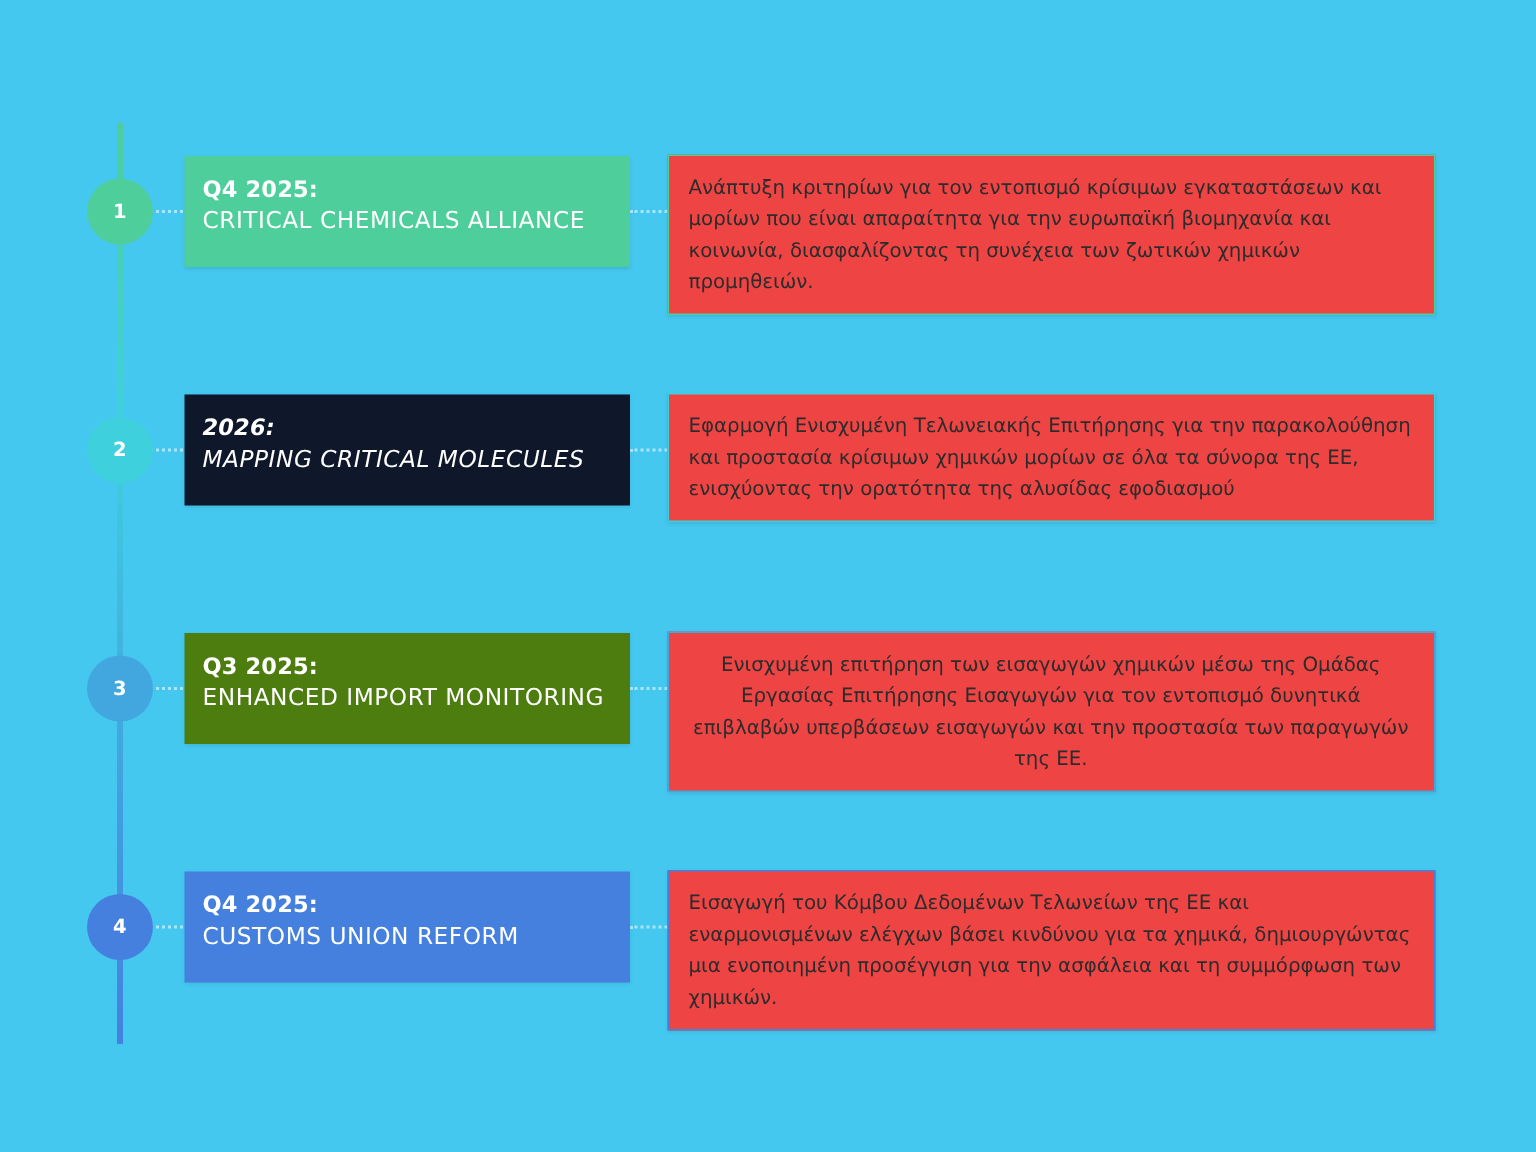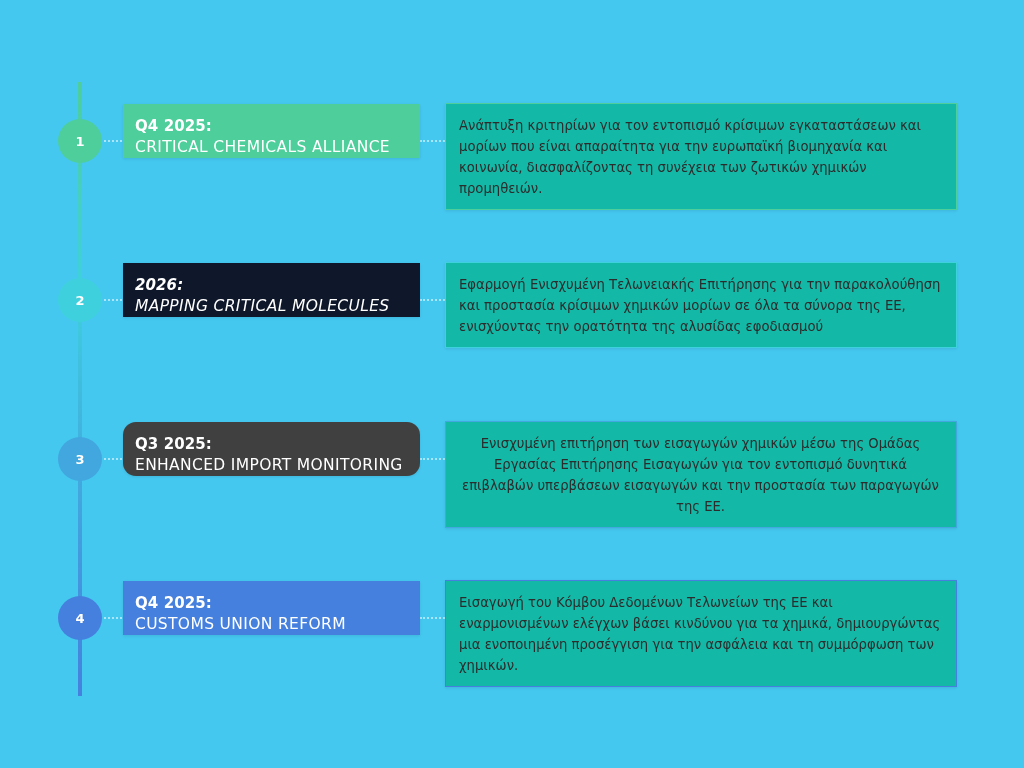--- a/index.html
+++ b/index.html
@@ -82,21 +82,21 @@
     height: 0;
     border-top: 2px dotted rgba(255,255,255,0.55);
   }
 
   
   .title-card {
     position: absolute;
     left: 123px;
     top: -37px;
     width: 297px;
-    height: 54px;
+    height: 74px;
     box-sizing: border-box;
     padding: 13px 0 0 12px;
     z-index: 2;
     box-shadow: 0 1px 3px rgba(0,0,0,0.10);
   }
   .title-card .period {
     display: block;
     color: #ffffff;
     font-size: 15px;
     font-weight: bold;
@@ -111,21 +111,21 @@
     letter-spacing: 0.35px;
   }
 
   
   .desc-card {
     position: absolute;
     left: 445px;
     top: -38px;
     width: 512px;
     min-height: 76px;
-    background: #14b8a6;
+    background: #ef4444;
     box-sizing: border-box;
     padding: 11px 14px 10px 13px;
     border: 1px solid #4ece9b;
     z-index: 2;
     box-shadow: 0 1px 3px rgba(0,0,0,0.10);
   }
   .desc-card .desc-text {
     display: block;
     color: #2c2c2c;
     font-size: 13.2px;
@@ -180,21 +180,21 @@
   <div class="row" data-idx="2">
     <div class="connector left">
         <i></i>
       </div>
     <div class="connector right">
         <i></i>
       </div>
     <div class="marker" style="background: rgb(66, 167, 223);">
       <span>3</span>
     </div>
-    <div class="title-card" style="background: #404040; border-radius: 13px;">
+    <div class="title-card" style="background: #4d7c0f;">
       <span class="period">Q3 2025:</span>
       <span class="heading">ENHANCED IMPORT MONITORING</span>
     </div>
     <div class="desc-card" style="border-color: rgb(66, 167, 223); text-align: center;">
       <span class="desc-text">Ενισχυμένη επιτήρηση των εισαγωγών χημικών μέσω της Ομάδας Εργασίας Επιτήρησης Εισαγωγών για τον εντοπισμό δυνητικά επιβλαβών υπερβάσεων εισαγωγών και την προστασία των παραγωγών της ΕΕ.</span>
     </div>
   </div>
 
   <div class="row" data-idx="3">
     <div class="connector left">

